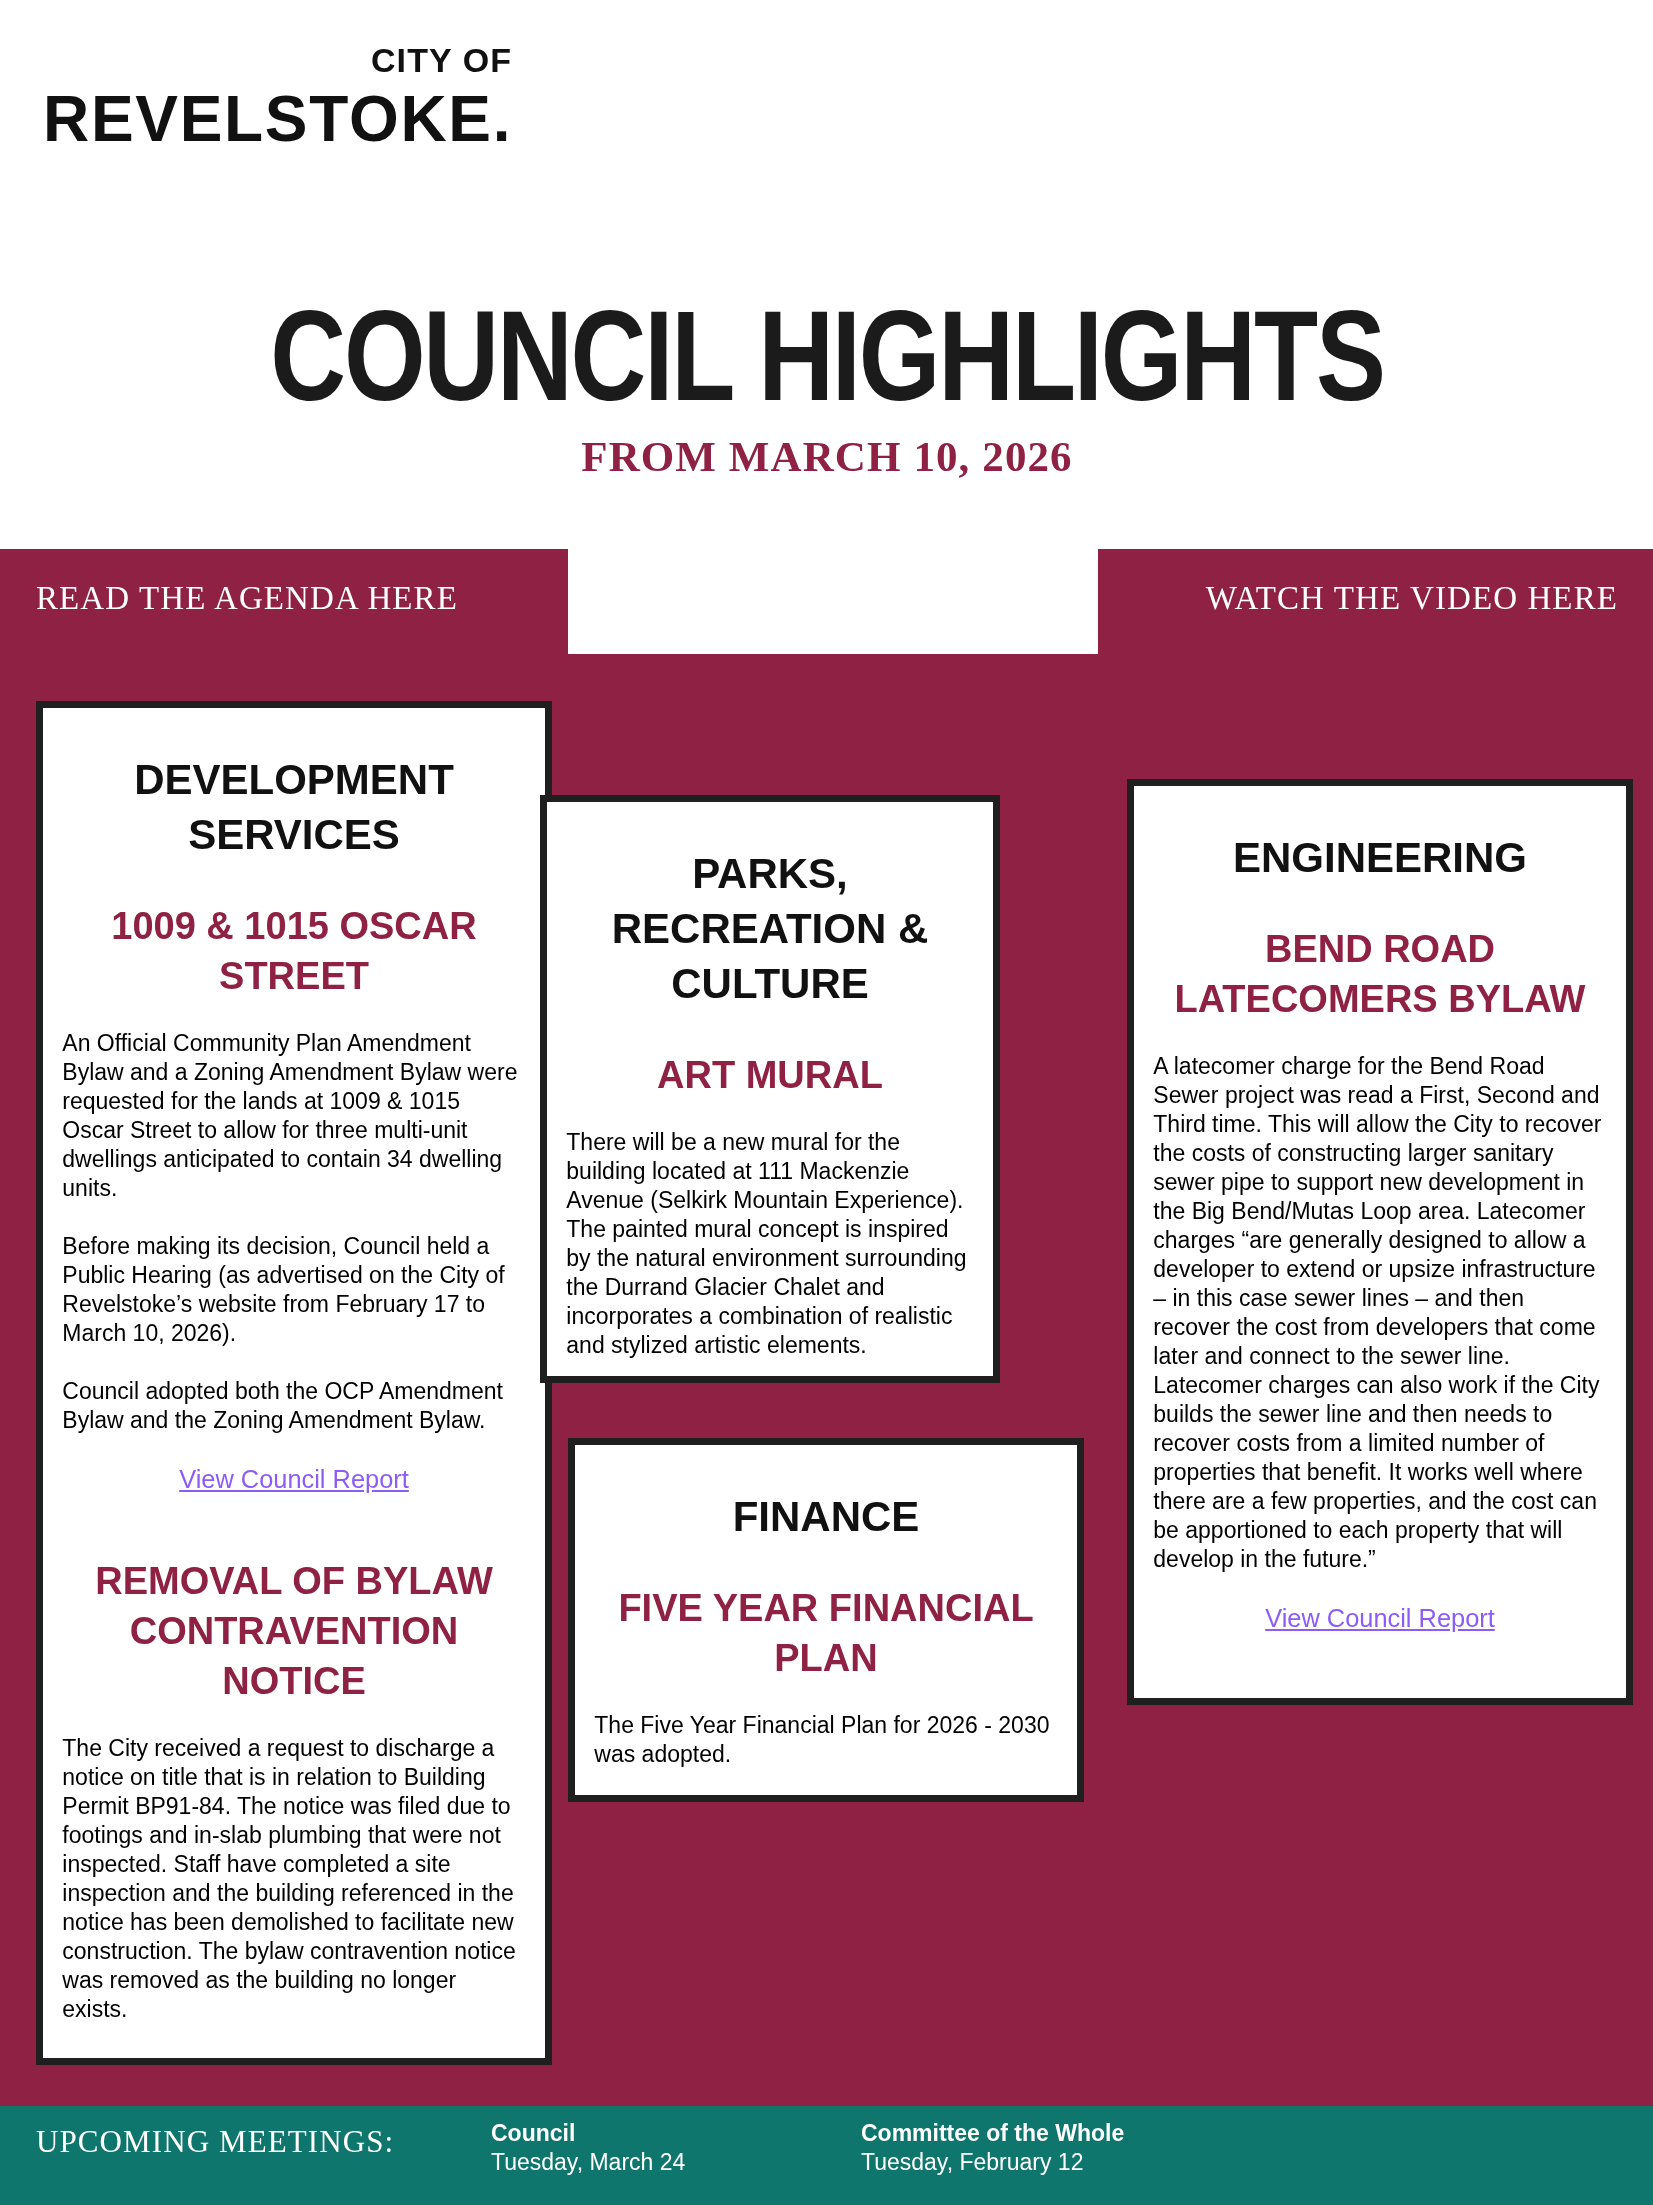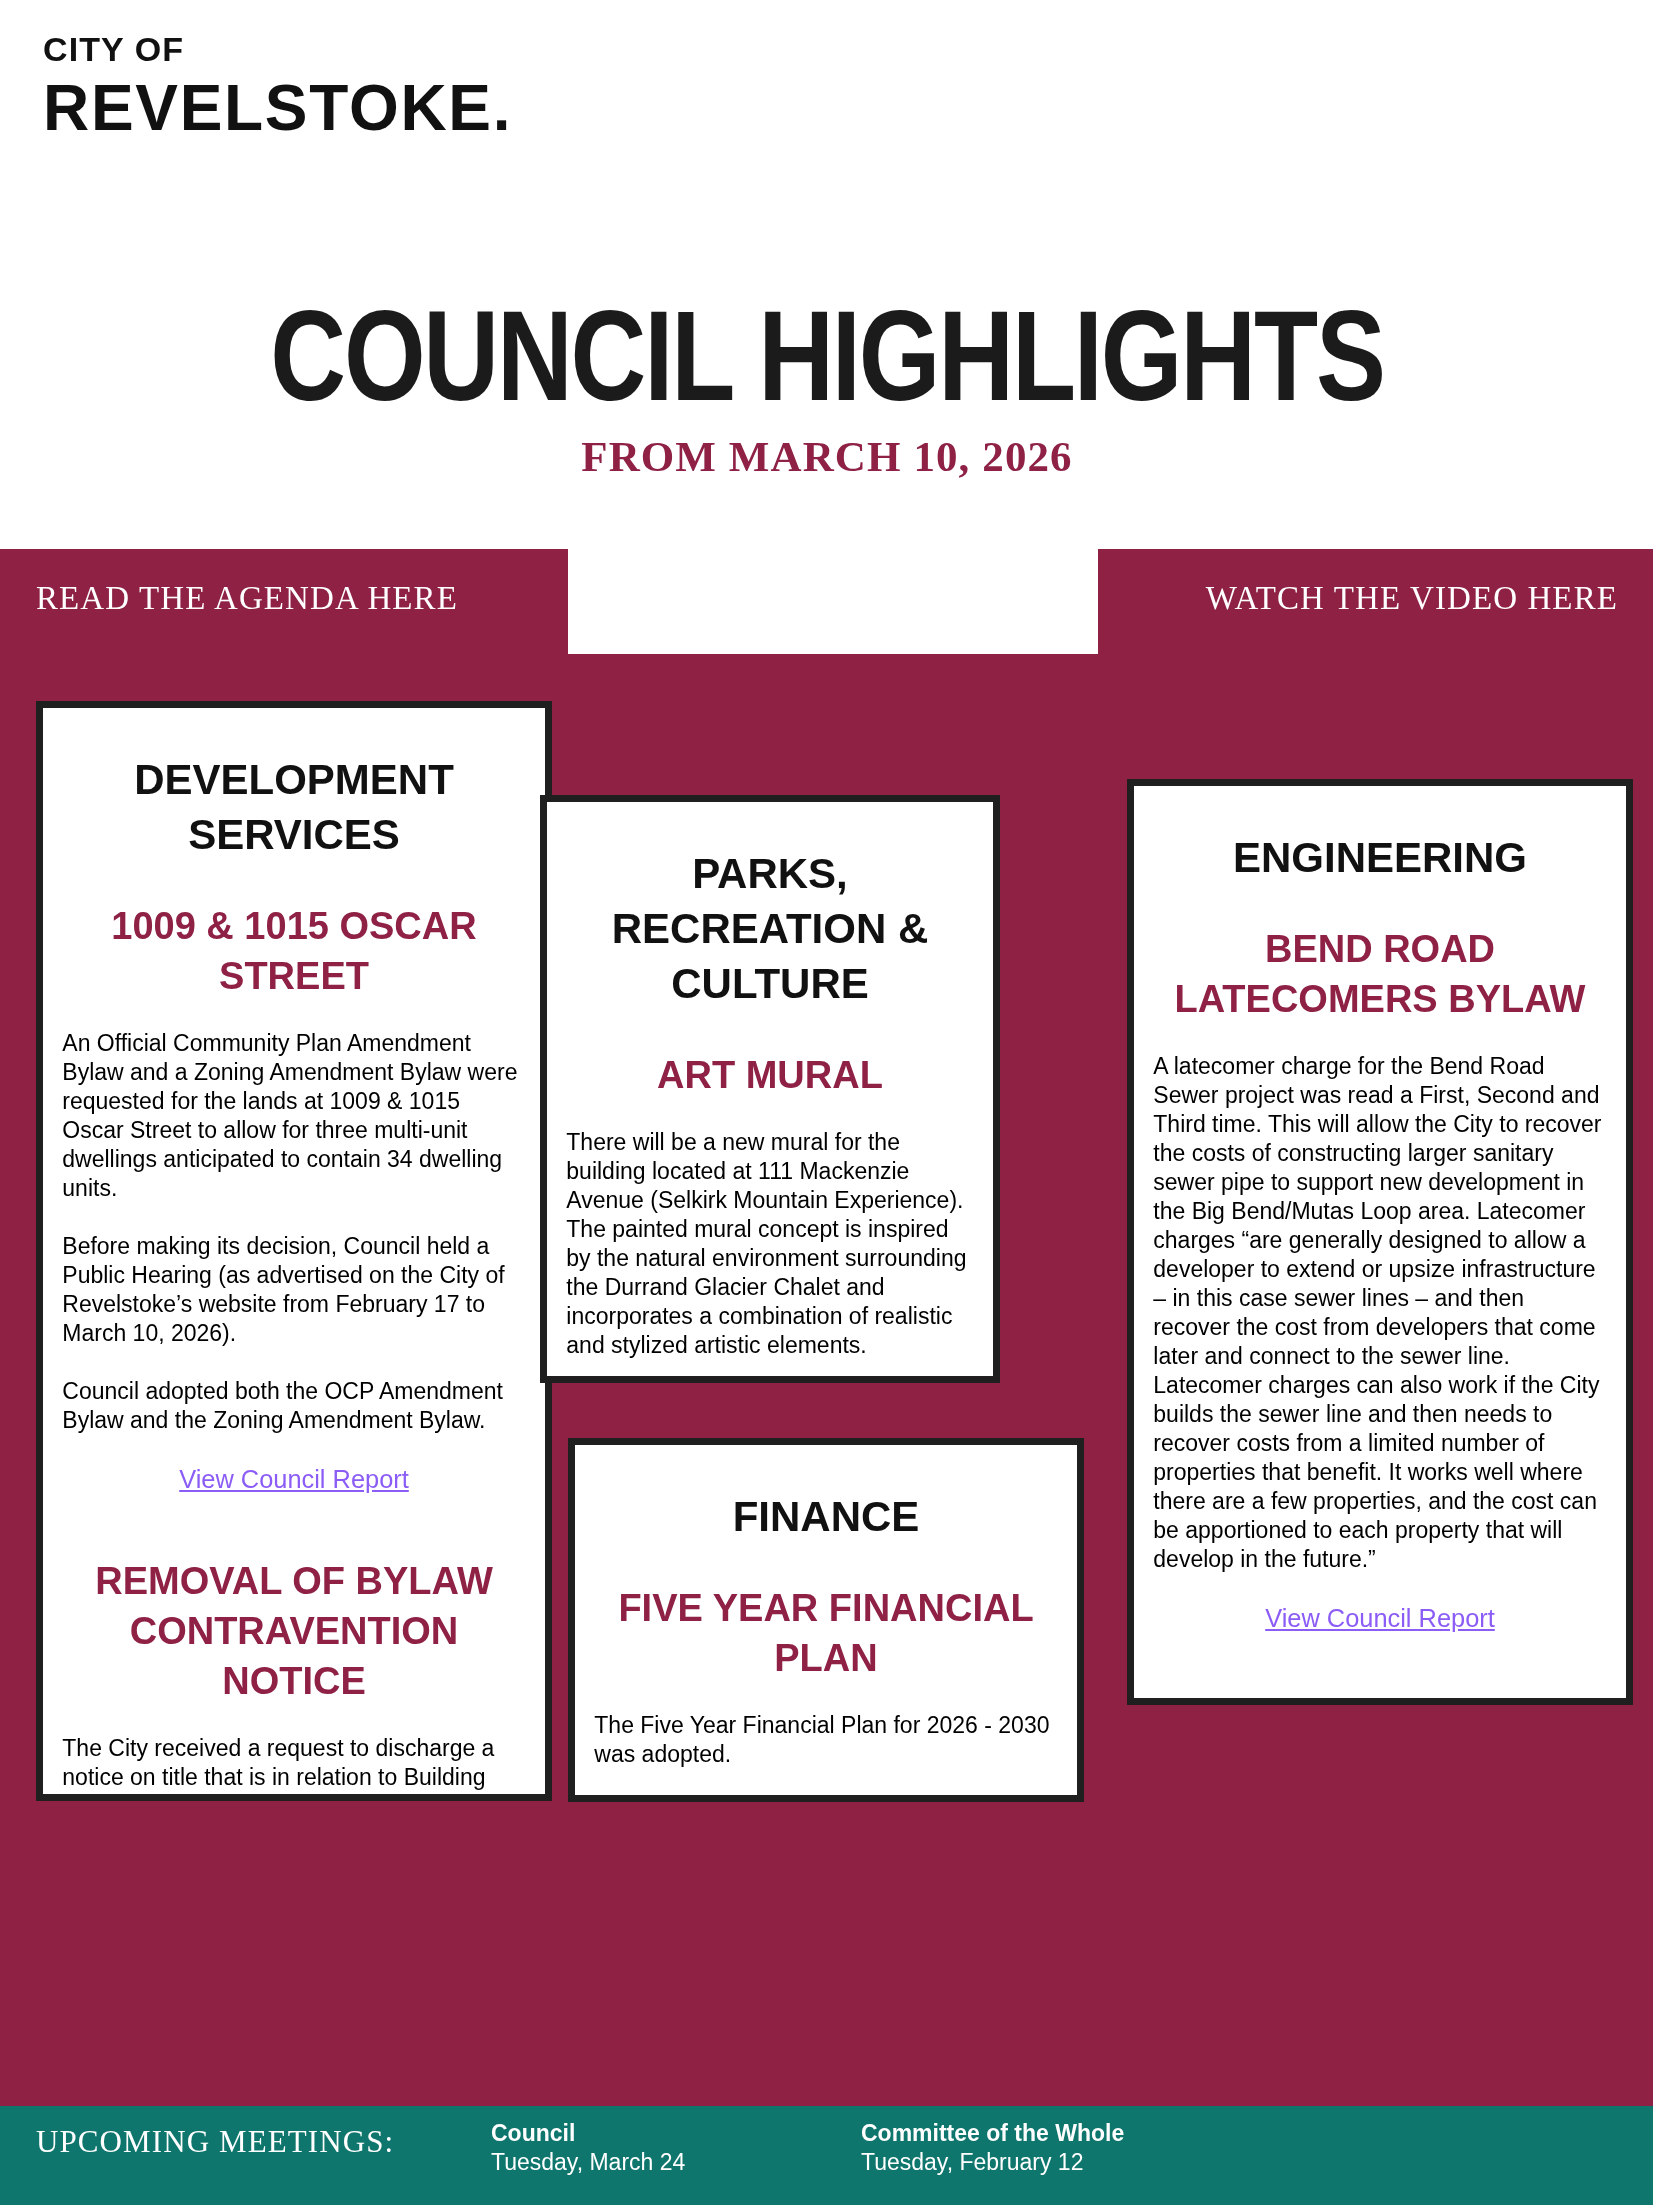--- a/index.html
+++ b/index.html
@@ -1,20 +1,20 @@
 <!DOCTYPE html>
 <html style="font-size:8.8px"><head>
 <meta charset="utf-8">
 <style>
   html,body{margin:0;padding:0;}
   body{font-family:"Liberation Sans", sans-serif; background:#ffffff;}
   #page{position:relative; width:1654px; height:2205px; background:#ffffff; overflow:hidden;}
 
   
-  .logo{position:absolute; left:43px; top:32px; color:#111; line-height:1;}
+  .logo{position:absolute; left:43px; top:43px; color:#111; line-height:1;text-align:right;}
   .logo .l1{font-size:34px; font-weight:bold; letter-spacing:1.1px;}
   .logo .l2{font-size:64px; font-weight:bold; letter-spacing:1.7px; margin-top:10px;}
   .title{position:absolute; left:0; top:283px; width:100%; text-align:center;
          font-size:105px; font-weight:bold; letter-spacing:-2.2px; color:#1b1b1b;
          transform:scaleY(1.22); transform-origin:top center; white-space:nowrap;}
   .subtitle{position:absolute; left:0; top:432px; width:100%; text-align:center;
          font-family:"Liberation Serif", serif; font-weight:bold; letter-spacing:1.1px;
          font-size:43px; color:#8e2144;}
 
   
@@ -27,21 +27,21 @@
 
   
   .card{position:absolute; background:#ffffff; border:7.2px solid #1f1f1f; box-sizing:border-box;
         padding:44px 19.3px 22px; overflow:hidden;}
   .card h2{margin:0 0 39px; text-align:center; color:#111; font-size:42px; line-height:55px; font-weight:bold;}
   .card h3{margin:0 0 28px; text-align:center; color:#8e2144; font-size:38px; line-height:50px; font-weight:bold;}
   .card p{margin:0 0 29px; color:#000; font-size:23px; line-height:29px;}
   .card .report-link{display:block; margin:22px 0 0; text-align:center; color:#8b5cf6;
         font-size:25.4px; line-height:31px; text-decoration:underline; cursor:pointer;}
   .card .item2{margin-top:61px;}
-  #card-development{left:36px;  top:152px;  width:516px; height:1100px;}
+  #card-development{left:36px;  top:152px;  width:516px; height:1364px;}
   #card-parks      {left:540px; top:246px;  width:460px; height:588px;}
   #card-finance    {left:568px; top:889px; width:516px; height:364px;}
   #card-engineering{left:1127px; top:230px;  width:506px; height:926px;}
 
   
   .footer{position:absolute; left:0; top:2106px; width:1654px; height:99px; background:#0f766e; color:#fff;}
   .footer .label{position:absolute; left:36px; top:17.7px; font-family:"Liberation Serif", serif;
         font-size:31px; letter-spacing:1.1px; white-space:nowrap;}
   .meeting{position:absolute; top:13.2px; font-size:23px; line-height:29px;}
   .meeting .name{font-weight:bold;}

